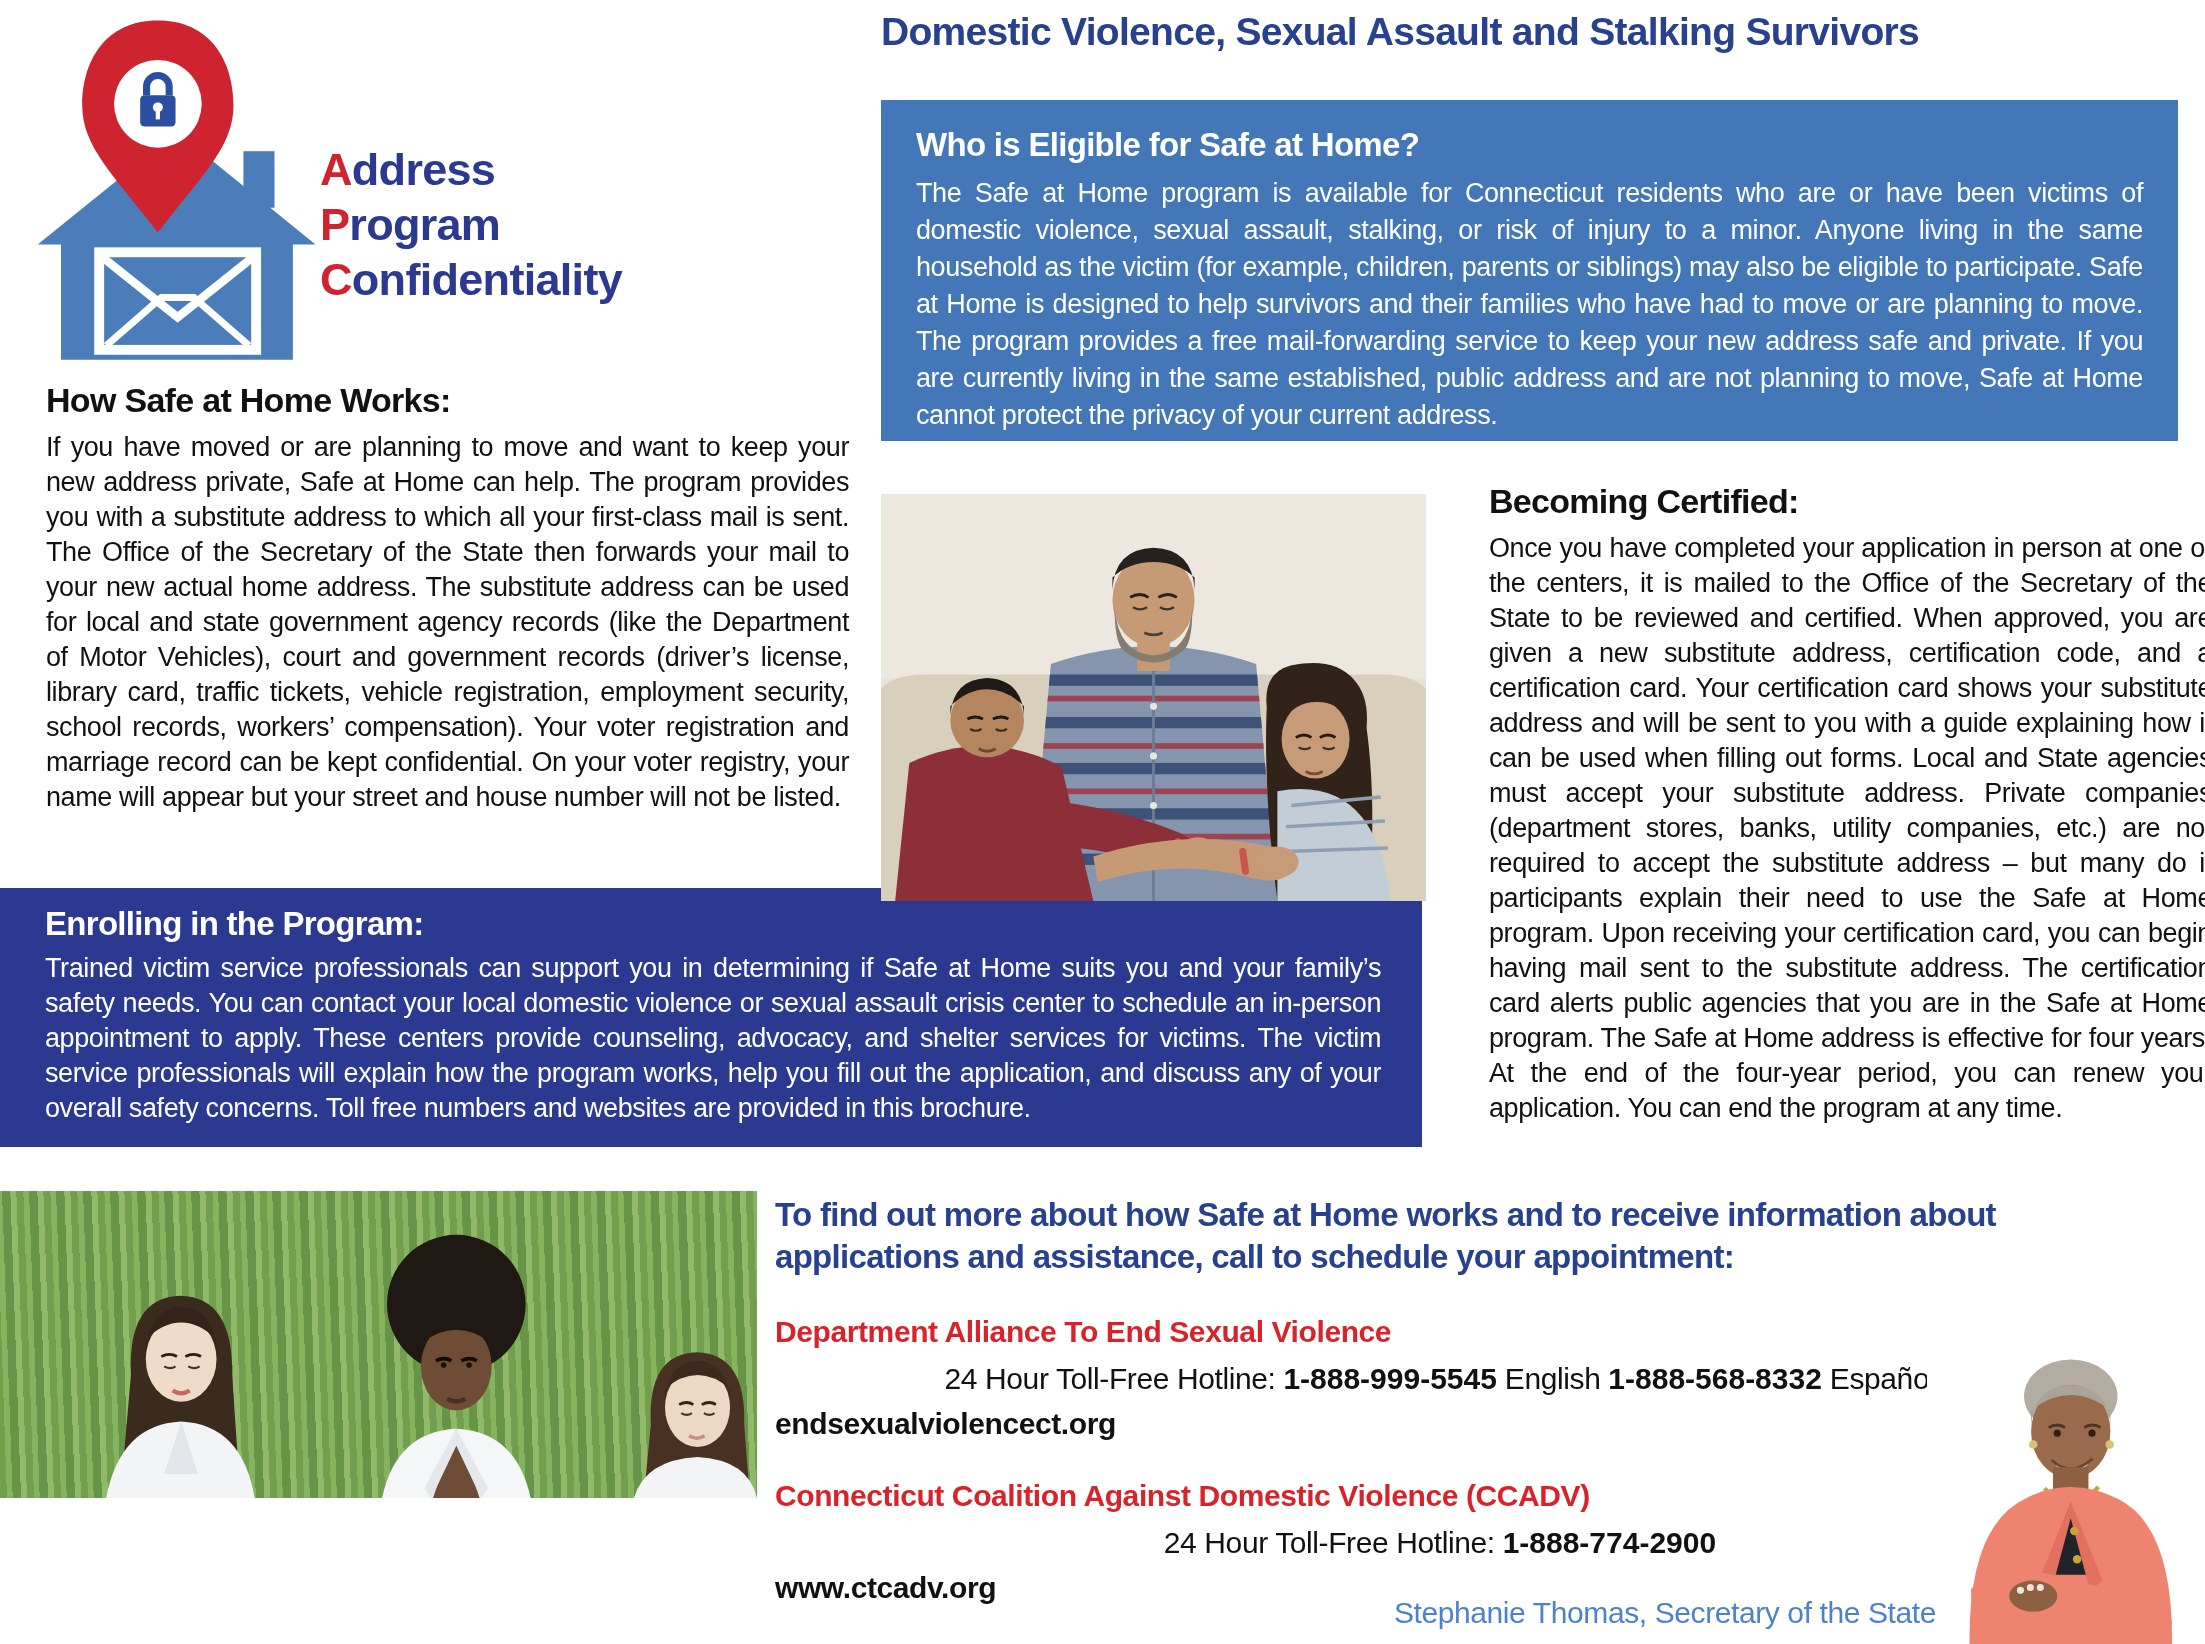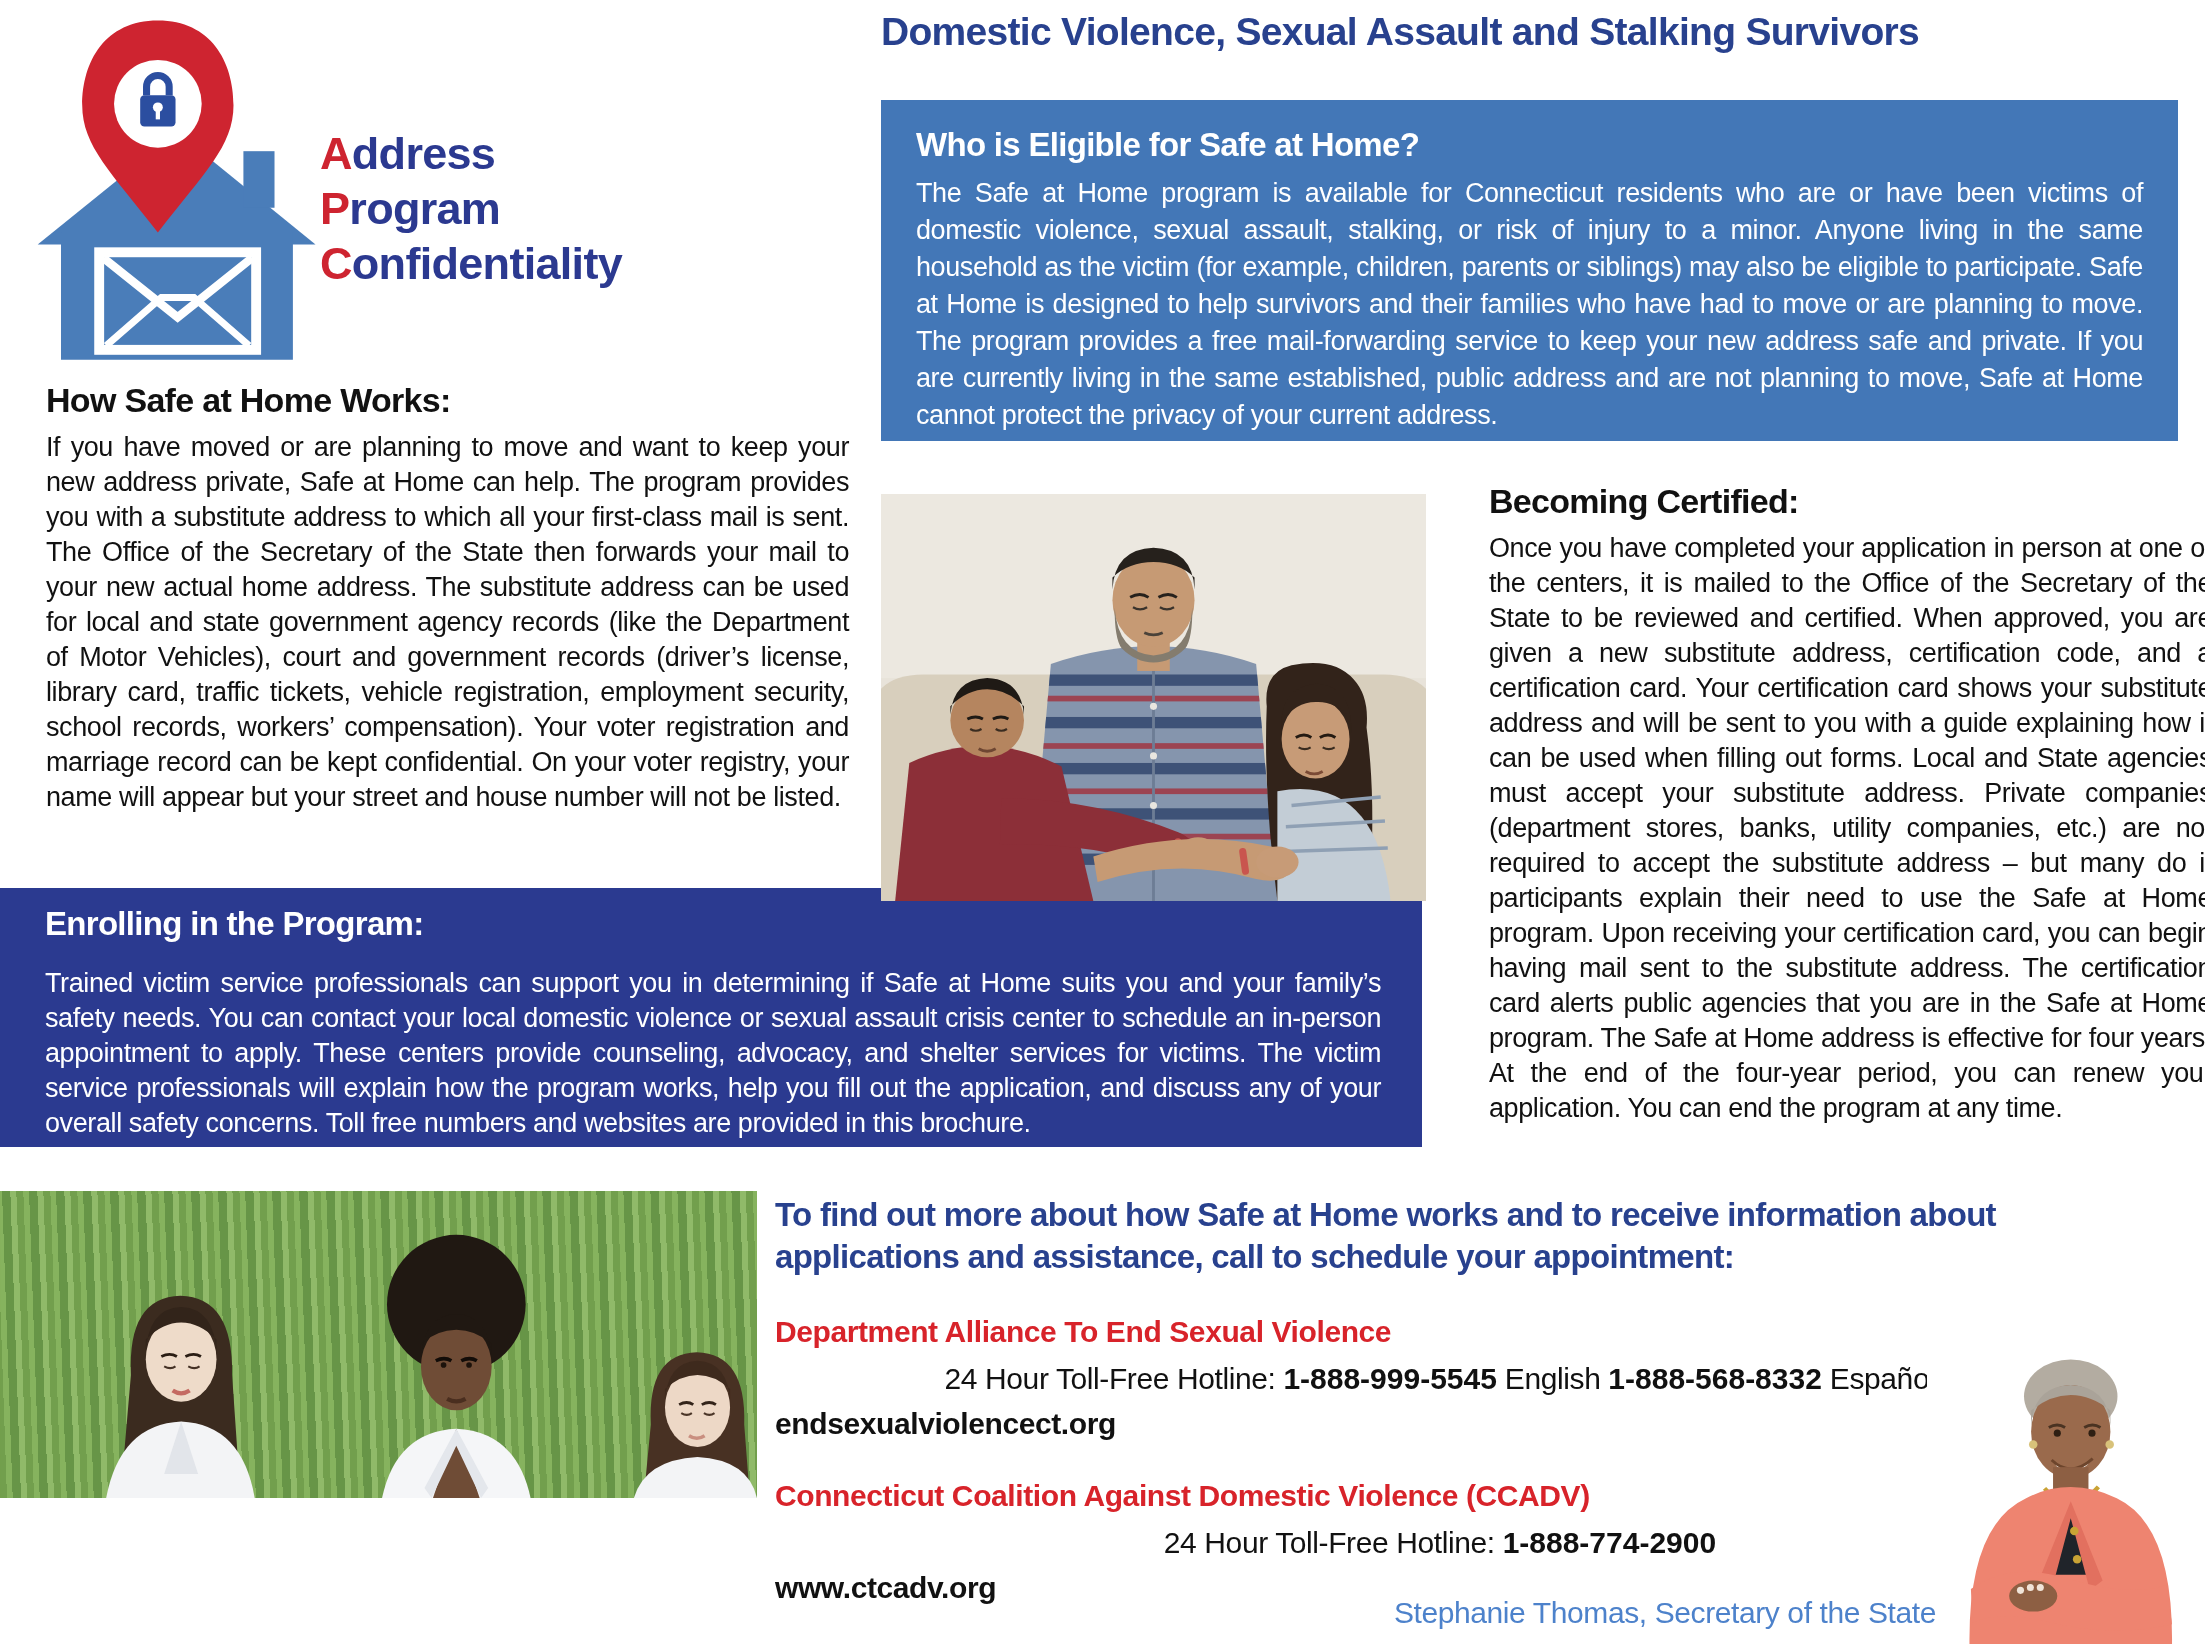--- a/index.html
+++ b/index.html
@@ -6,21 +6,21 @@
   .page{
     position:relative;
     width:2205px;height:1644px;
     background:#ffffff;
     font-family:"Liberation Sans", sans-serif;
     overflow:hidden;
   }
   .abs{position:absolute;}
 
   
-  .logo-text{left:320px;top:126px;line-height:55px;font-size:45px;font-weight:bold;letter-spacing:-0.7px;color:#2b3990;}
+  .logo-text{left:320px;top:142px;line-height:55px;font-size:45px;font-weight:bold;letter-spacing:-0.7px;color:#2b3990;}
   .logo-text .init{color:#ce2430;}
 
   
   .main-title{
     left:881px;top:10px;width:1302px;
     font-size:39px;font-weight:bold;letter-spacing:-0.7px;color:#28418e;
   }
   .box-blue{
     left:881px;top:100px;width:1297px;height:341px;
     background:#4377b7;color:#ffffff;box-sizing:border-box;
@@ -35,21 +35,21 @@
 
   .how-works{left:46px;top:381px;width:803px;color:#111;}
   .sec-head{margin:0 0 10px 0;font-size:34px;letter-spacing:-0.7px;color:#111;}
   .certified{left:1461px;top:482px;width:723px;color:#111;margin-left:28px;}
 
   .box-navy{
     left:0;top:888px;width:1422px;height:259px;
     background:#2b3a90;color:#ffffff;box-sizing:border-box;
     padding:17px 41px 0 45px;
   }
-  .box-navy h2{margin:0 0 23px 0;font-size:33px;letter-spacing:-0.7px;color:#ffffff;}
+  .box-navy h2{margin:0 0 8px 0;font-size:33px;letter-spacing:-0.7px;color:#ffffff;}
 
   
   .photo{overflow:hidden;}
   .family-photo{left:881px;top:494px;width:545px;height:407px;background:#e8e3da;z-index:3;}
   .women-photo{
     left:0;top:1191px;width:757px;height:307px;
     background:
       repeating-linear-gradient(88deg,#6d9c46 0 7px,#82b058 7px 12.7px,#619140 12.7px 21px,#8cb863 21px 27px);
   }
   .secretary-photo{left:1927px;top:1341px;width:279px;height:304px;background:#ffffff;}

